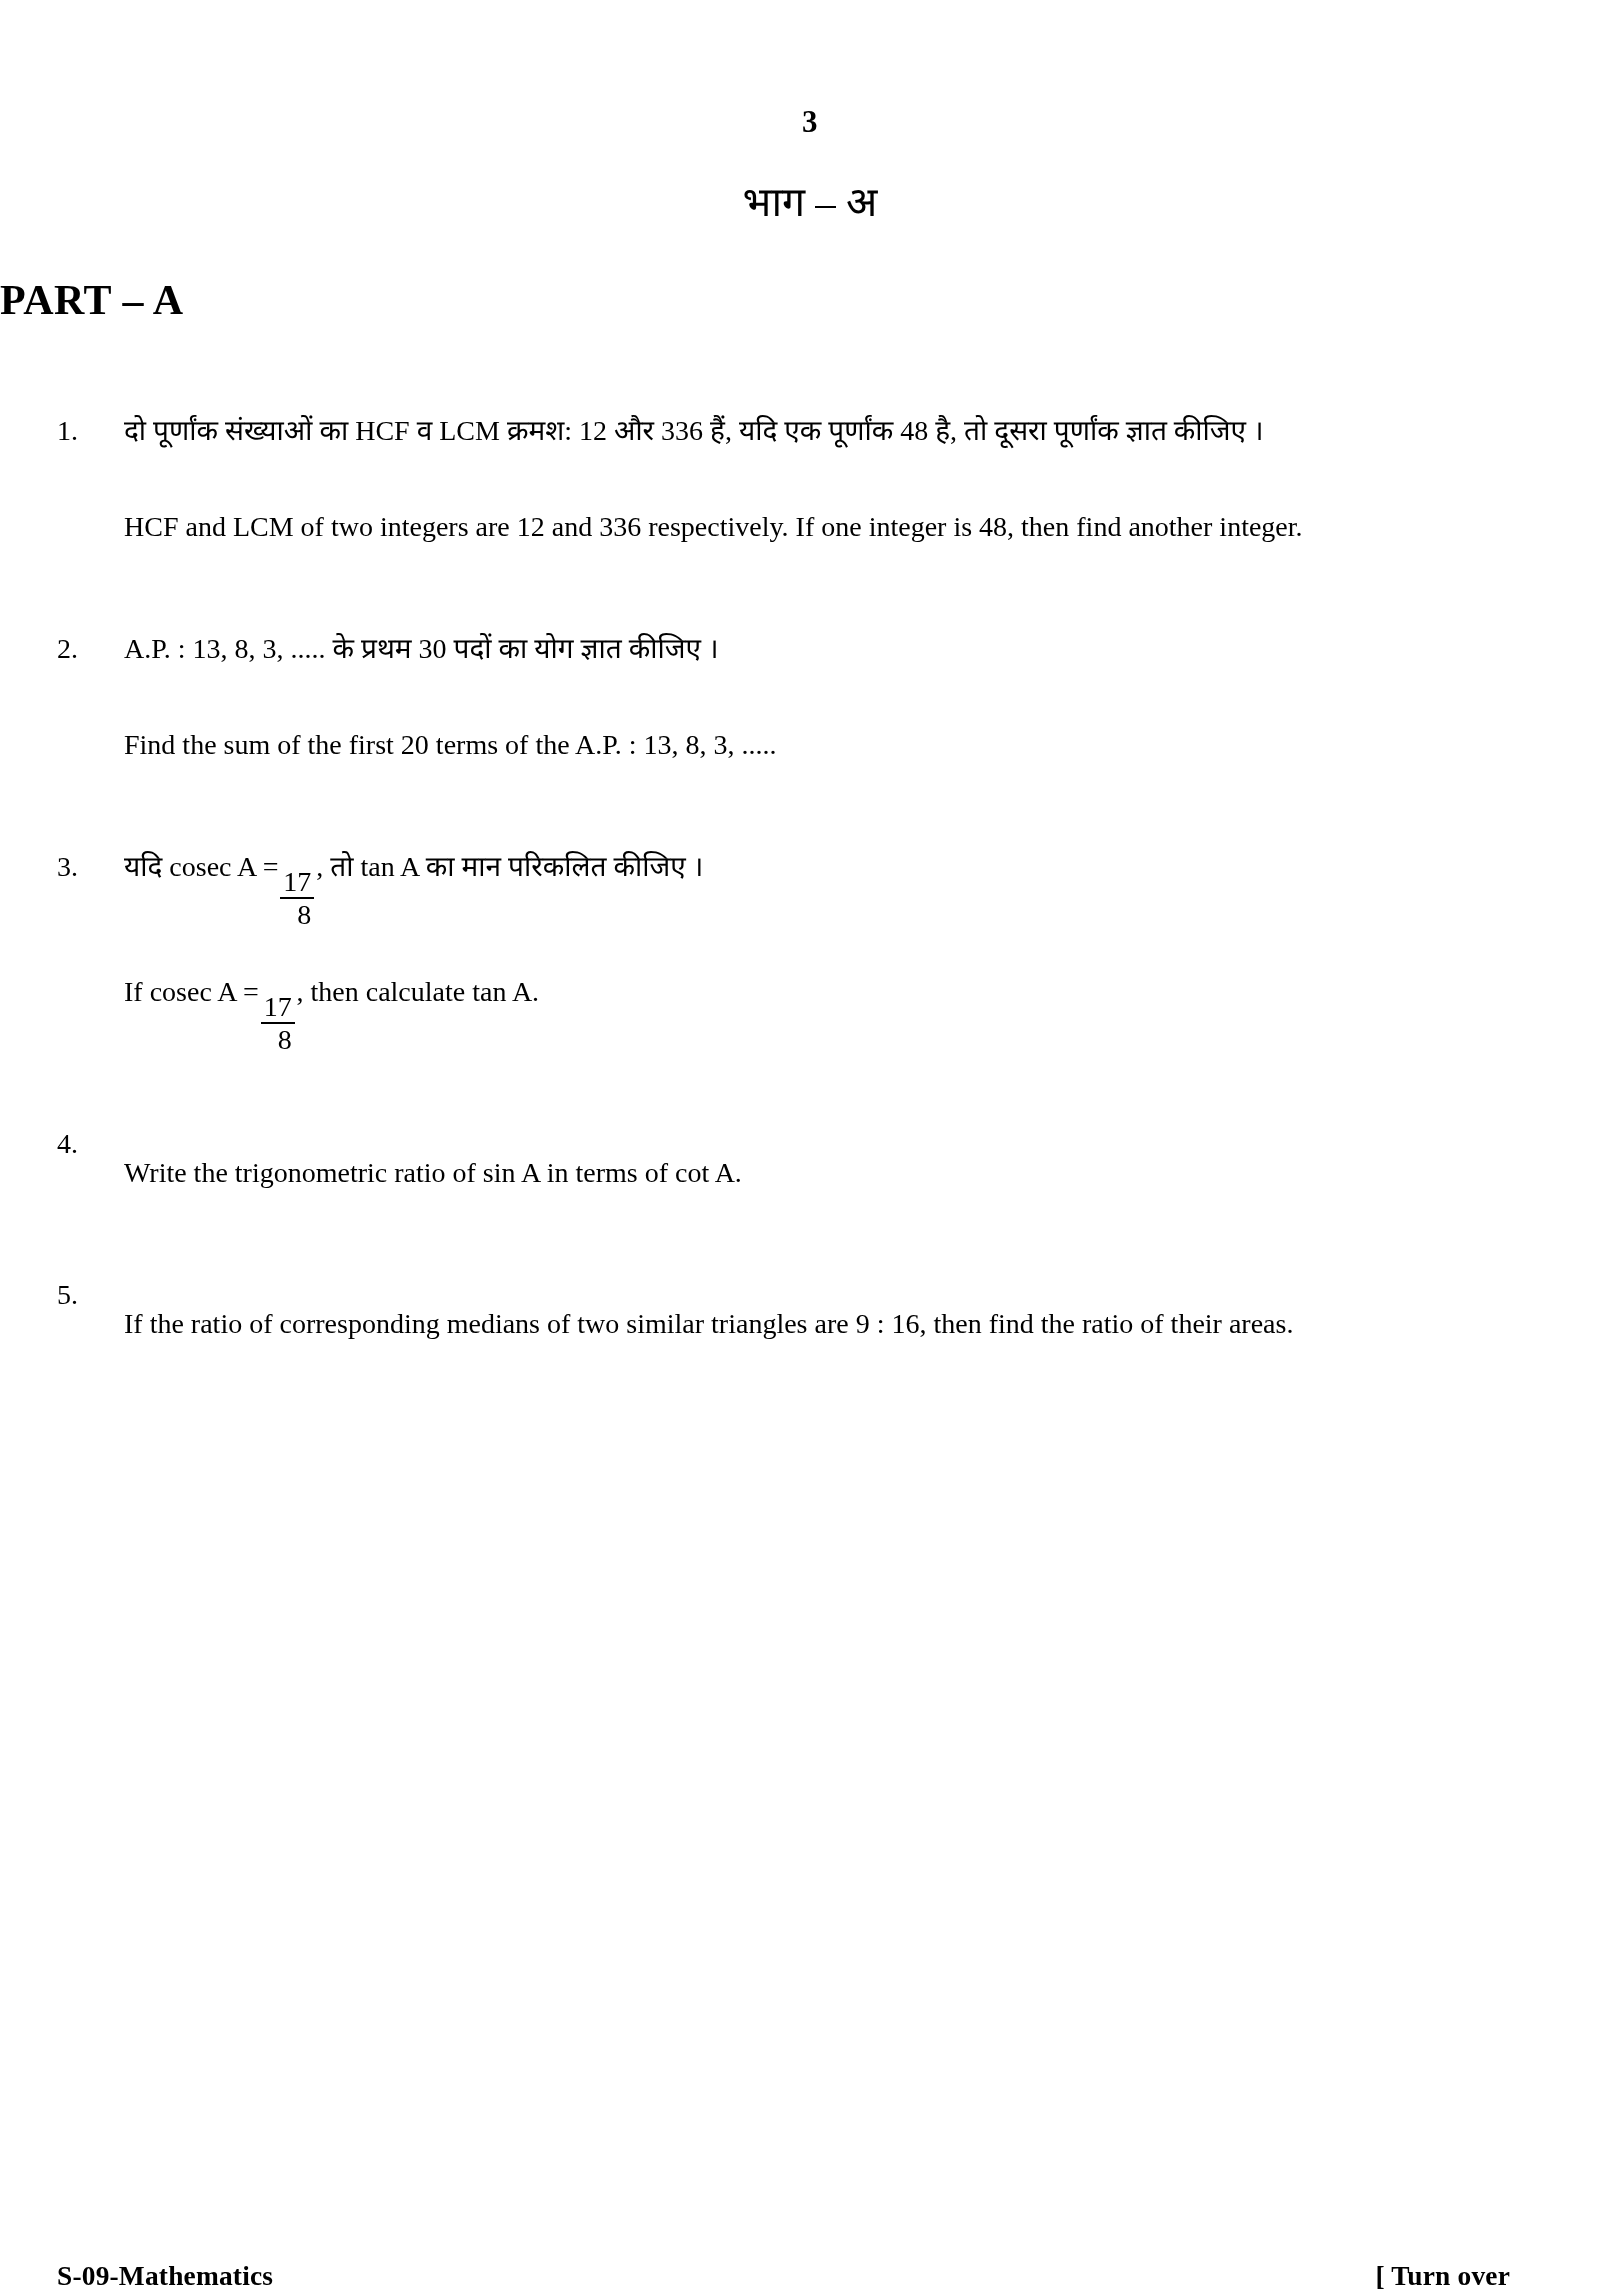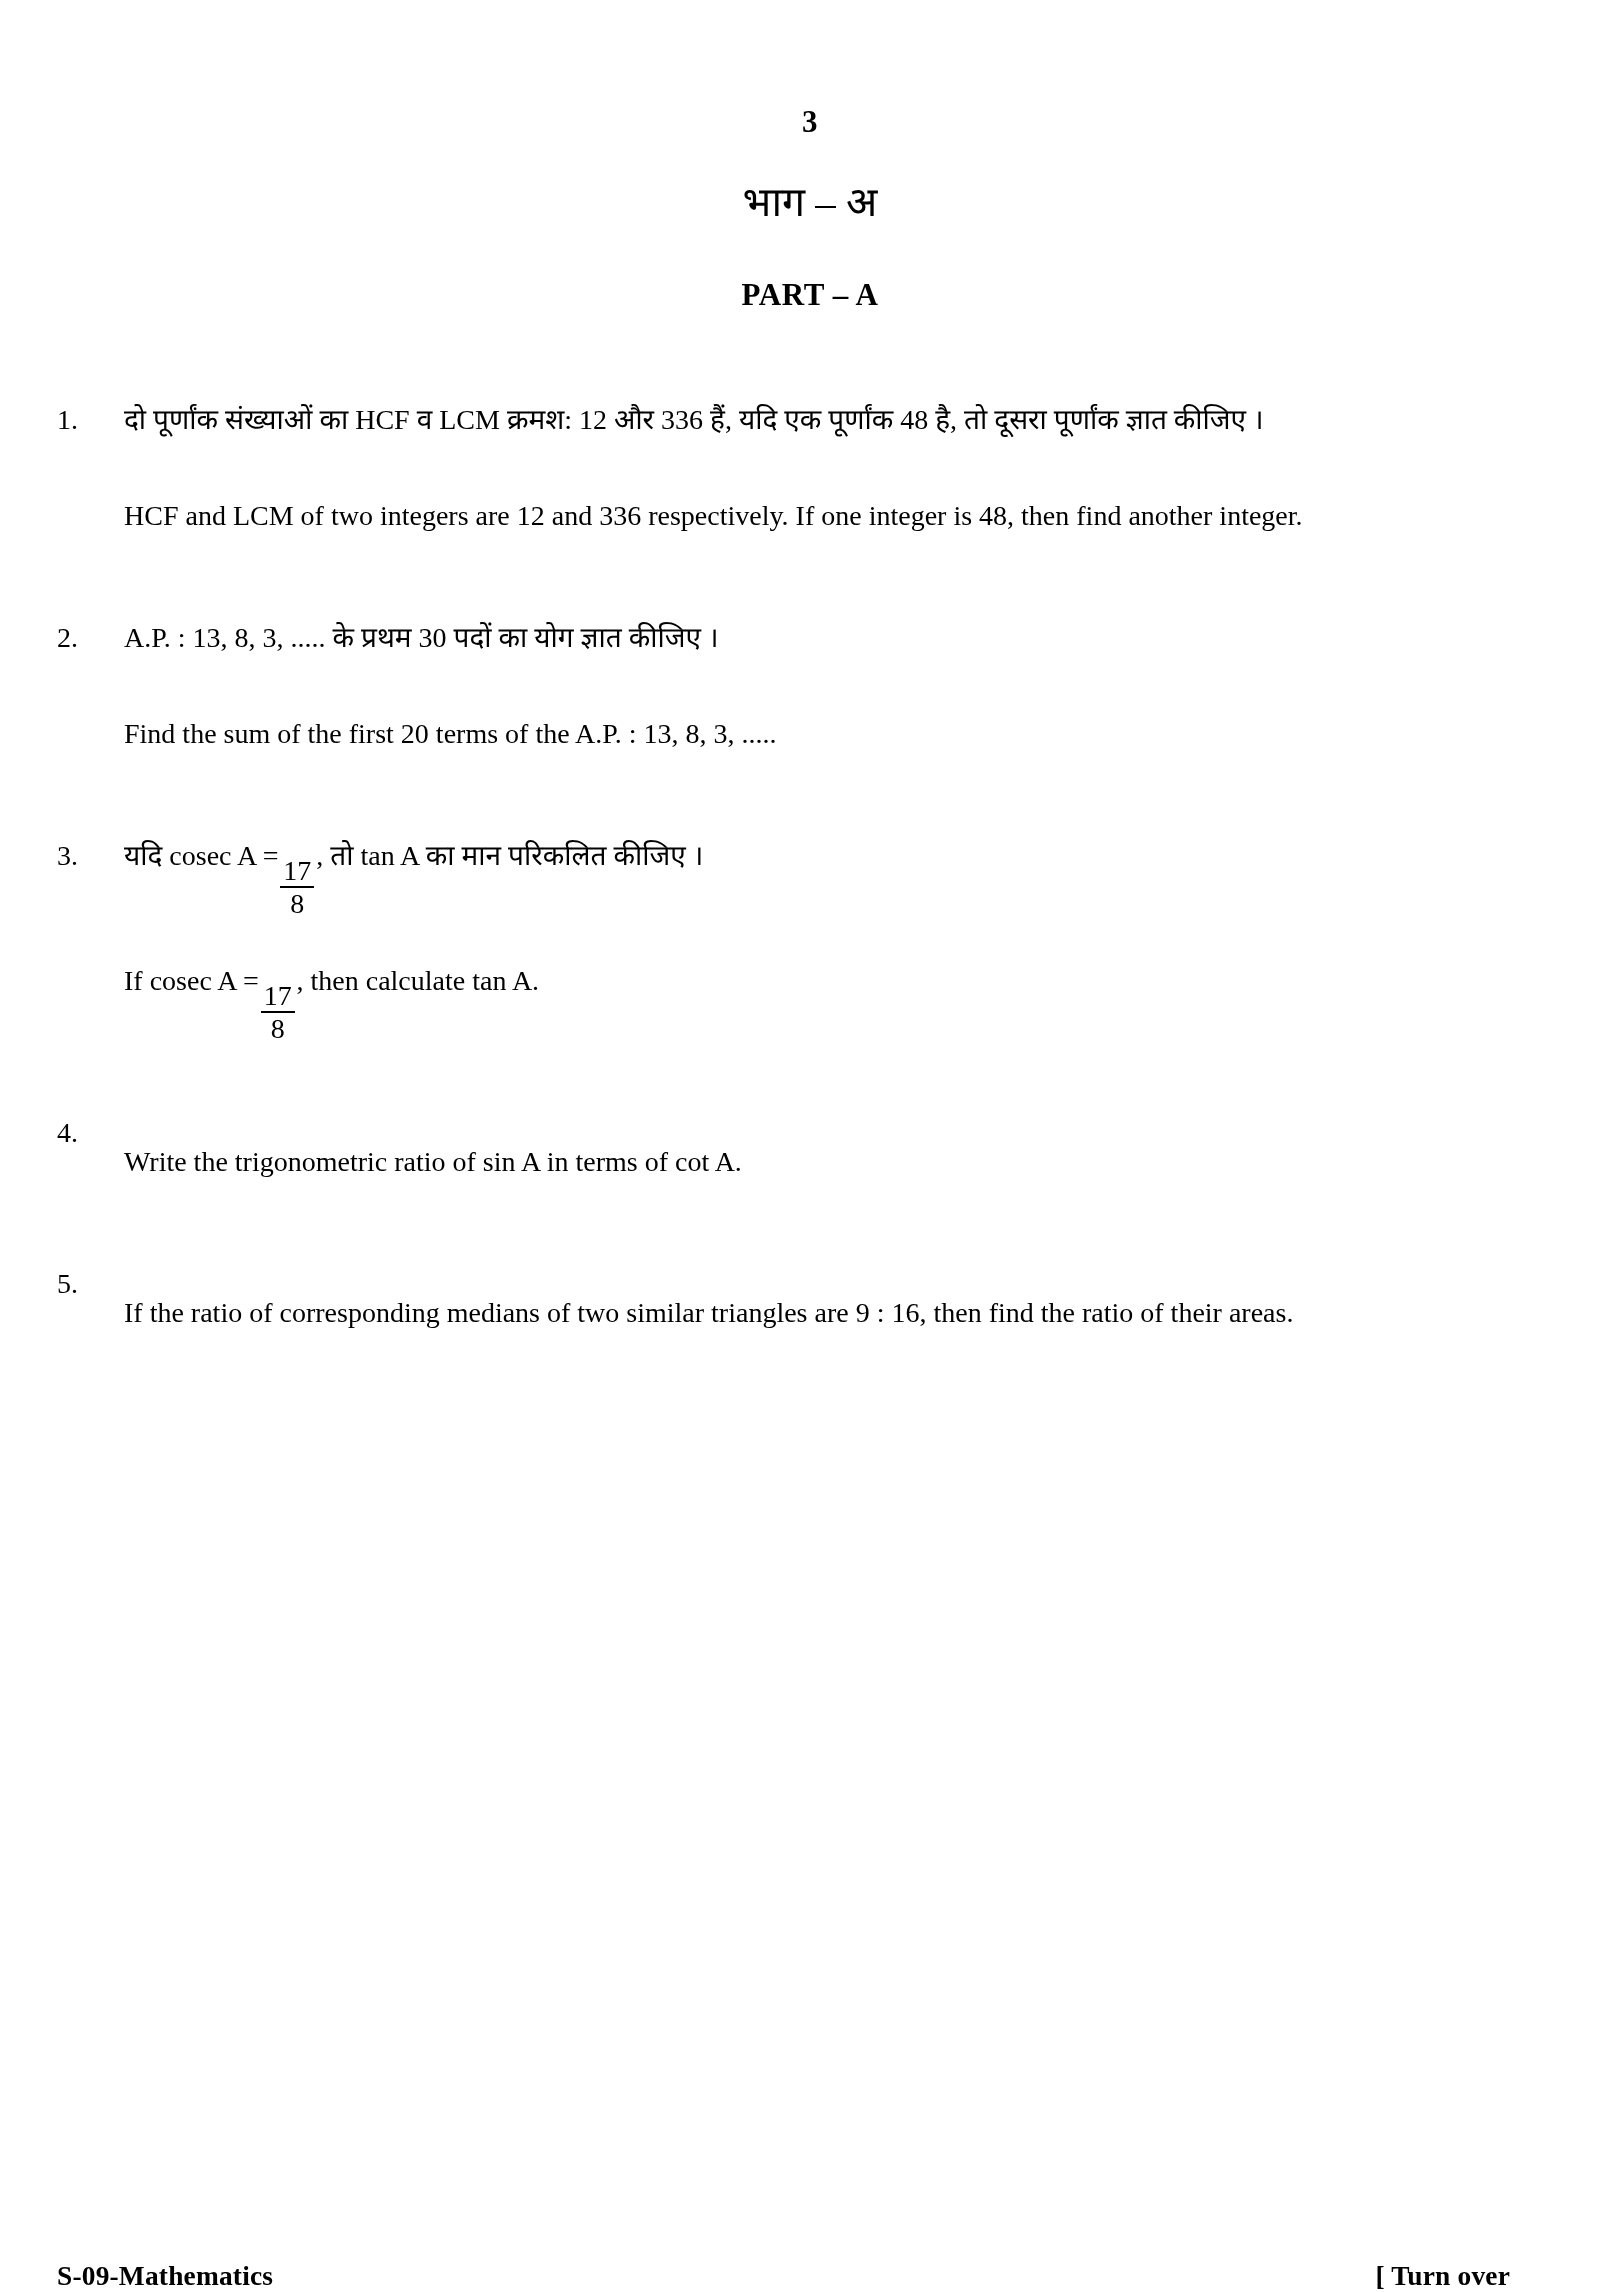--- a/index.html
+++ b/index.html
@@ -32,23 +32,23 @@
     padding-top: 106px;
     letter-spacing: 0.5px;
   }
   .heading-hi {
     text-align: center;
     font-size: 41px;
     line-height: 1;
     padding-top: 45px;
   }
   .heading-en {
-    text-align: center;
+    text-align: left;
     font-weight: bold;
-    font-size: 31px;
+    font-size: 42px;
     line-height: 1;
     padding-top: 56px;
     letter-spacing: 0.6px;
   }
 
   
   .questions {
     margin-top: 76px;
     padding-left: 57px;
     padding-right: 110px;
@@ -92,21 +92,21 @@
     text-align: justify;
     text-align-last: left;
   }
 
   .nowrap { white-space: nowrap; }
 
   
   .frac {
     display: inline-flex;
     flex-direction: column;
-    align-items: center;
+    align-items: flex-end;
     vertical-align: -0.52em;
     margin: 0 2px;
     line-height: 1;
     font-size: 28px;
   }
   .frac .num {
     display: block;
     padding: 0 2.9px 1px 2.9px;
     line-height: 1.05;
   }

